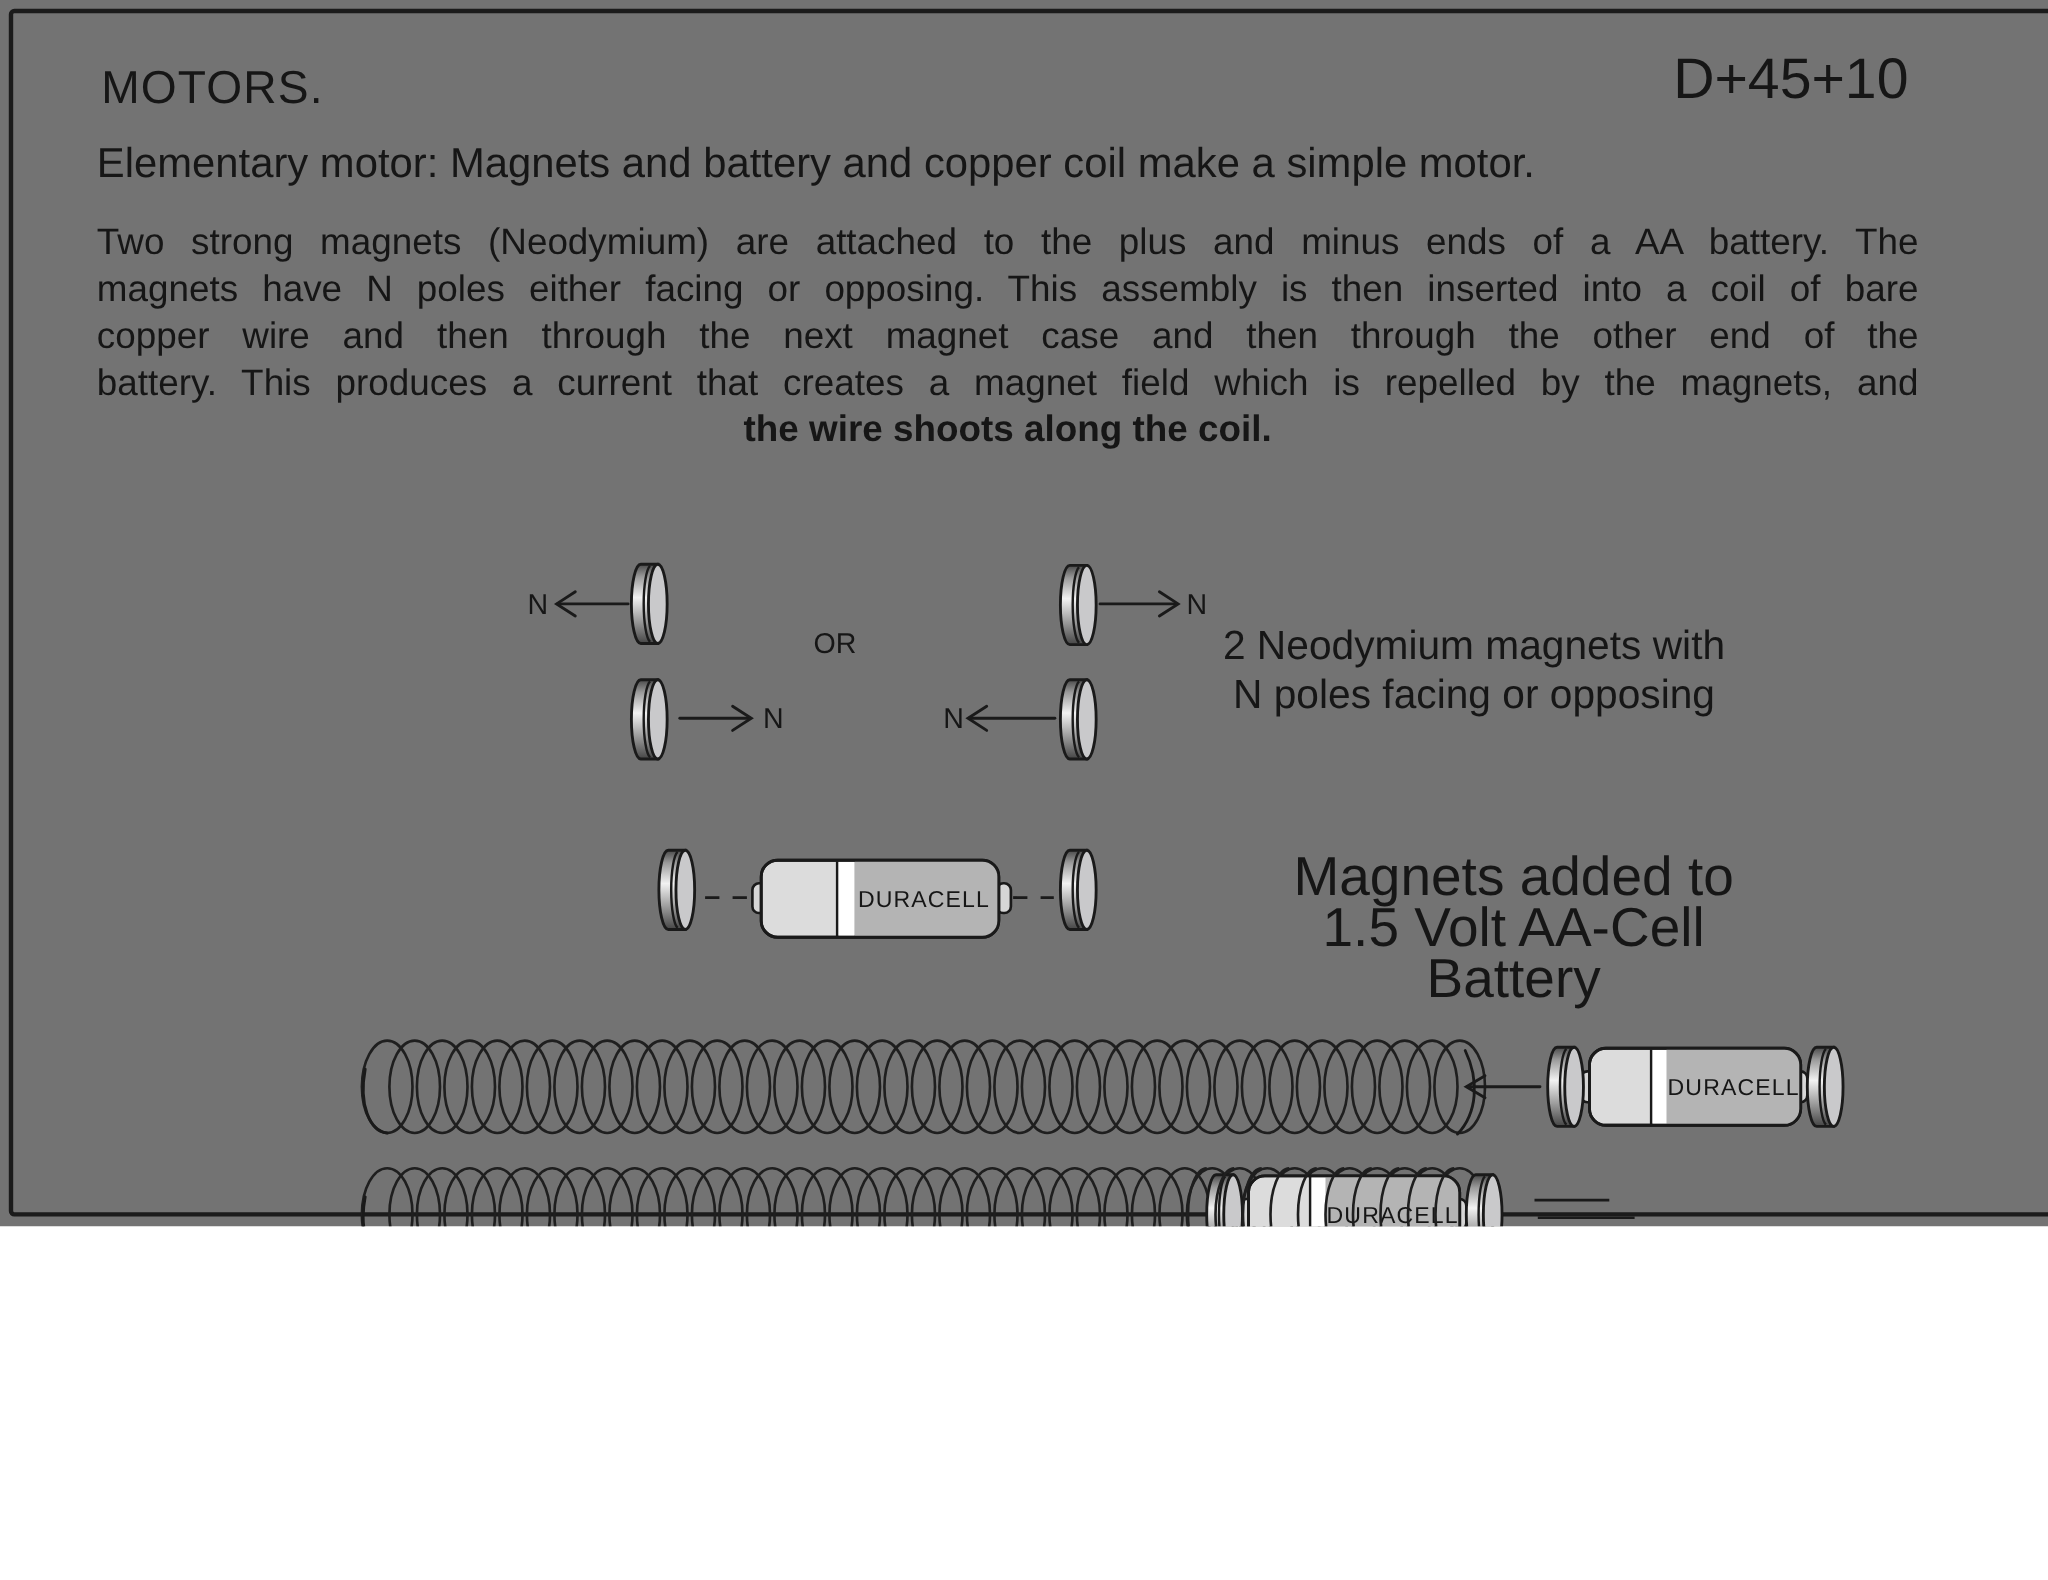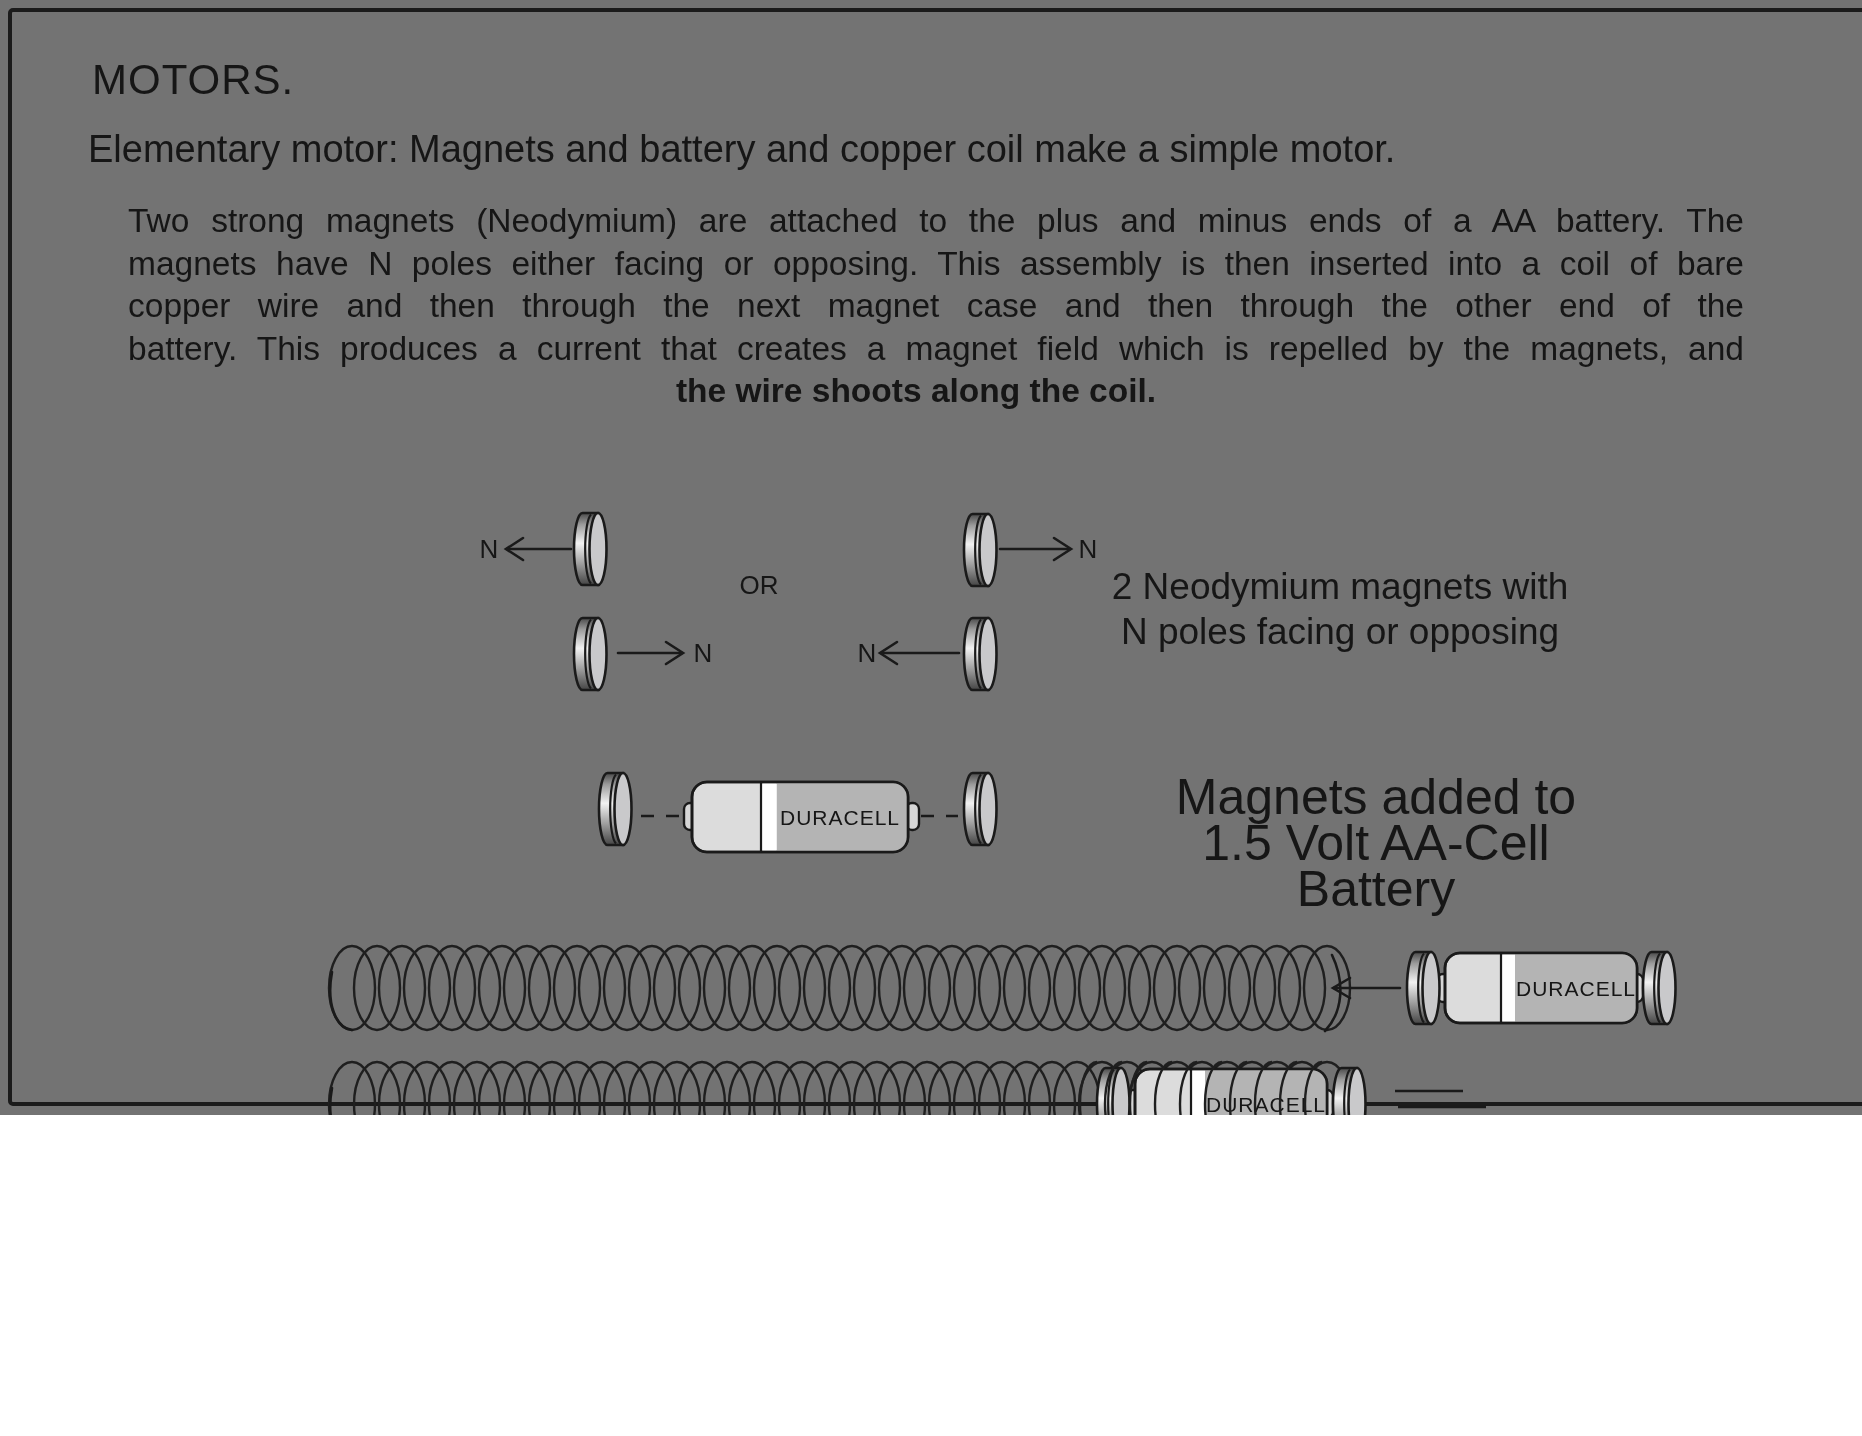--- a/index.html
+++ b/index.html
@@ -5,21 +5,21 @@
   html,body{margin:0;padding:0;background:#fff;}
   .stage{position:relative;width:1862px;height:1115px;background:#737373;overflow:hidden;
          font-family:"Liberation Sans",sans-serif;color:#161616;padding-left:32px;}
   .page-border{position:absolute;left:8px;top:8px;right:9px;bottom:9px;
                border:4px solid #1b1b1b;border-radius:5px;}
   .abs{position:absolute;}
   .doc-label{left:92px;top:56px;font-size:42px;letter-spacing:1px;}
   .doc-code{left:1400px;top:42px;width:335px;font-size:52px;text-align:right;}
   .page-title{left:88px;top:128px;width:1700px;font-size:38px;}
   .para{left:88px;top:200px;width:1656px;font-size:33.5px;line-height:42.5px;}
-  .para .jline{text-align:justify;text-align-last:justify;height:42.5px;overflow:hidden;margin-left:40px;}
+  .para .jline{text-align:justify;text-align-last:justify;height:42.5px;overflow:hidden;}
   .para .lline{text-align:center;height:42.5px;font-weight:bold;}
   .cap{text-align:center;font-size:37px;line-height:45px;}
   .cap-magnets{left:1090px;top:564px;width:500px;}
   .cap-battery{left:1126px;top:774px;width:500px;font-size:50px;line-height:46px;}
   .coil-label{left:142px;top:922px;width:190px;font-size:40px;line-height:45px;text-align:center;}
   svg.canvas{position:absolute;left:0;top:0;}
   svg text{font-family:"Liberation Sans",sans-serif;fill:#161616;}
   .nlab{font-size:26px;}
   .orlab{font-size:26px;}
   .brand{font-size:21px;letter-spacing:1px;text-anchor:middle;}
@@ -28,20 +28,21 @@
   .coil ellipse,.coil path{fill:none;stroke:#1f1f1f;stroke-width:2.4;}
   .motion line{stroke:#1a1a1a;stroke-width:2.4;}
 </style>
 </head>
 <body>
 
 <div class="stage">
   <div class="page-border"></div>
 
   <div class="abs doc-label">MOTORS.</div>
+  <div class="abs doc-code">D+45+10</div>
   <div class="abs page-title">Elementary motor: Magnets and battery and copper coil make a simple motor.</div>
 
   <div class="abs para">
     <div class="jline">Two strong magnets (Neodymium) are attached to the plus and minus ends of a AA battery. The</div>
     <div class="jline">magnets have N poles either facing or opposing. This assembly is then inserted into a coil of bare</div>
     <div class="jline">copper wire and then through the next magnet case and then through the other end of the</div>
     <div class="jline">battery. This produces a current that creates a magnet field which is repelled by the magnets, and</div>
     <div class="lline">the wire shoots along the coil.</div>
   </div>
 

